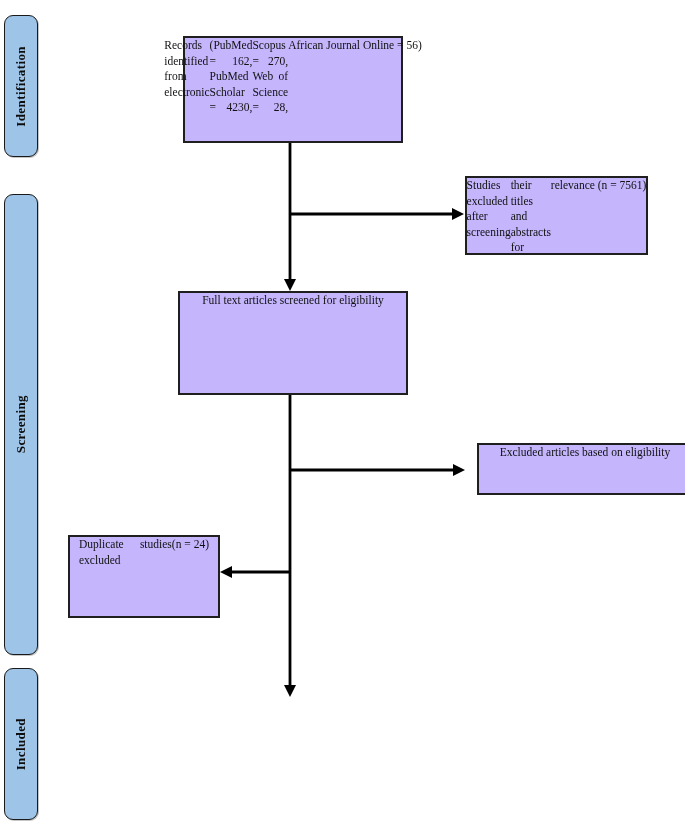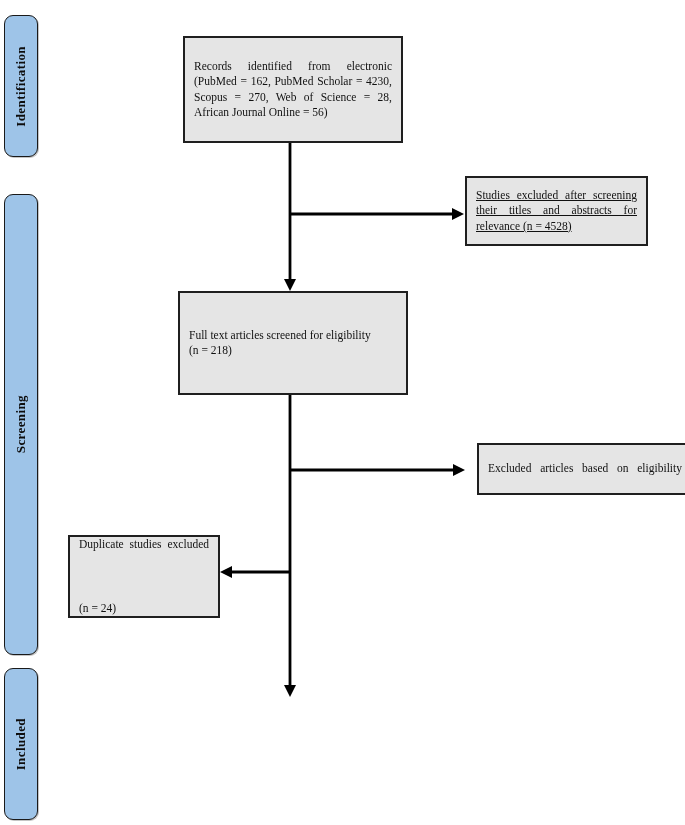--- a/index.html
+++ b/index.html
@@ -20,33 +20,33 @@
     writing-mode:vertical-rl;transform:rotate(180deg);
     font-weight:bold;font-size:13px;letter-spacing:.4px;color:#0d0d0d;
     white-space:nowrap;
   }
   #stage-identification{top:15px;height:142px;}
   #stage-screening{top:194px;height:461px;}
   #stage-included{top:668px;height:152px;}
 
   
   .fbox{
-    position:absolute;background:#e5e5e5;border:2px solid #1f1f1f;
+    position:absolute;background:#c4b5fd;border:2px solid #1f1f1f;
     box-sizing:border-box;
-    display:flex;flex-direction:column;justify-content:center;
+    display:flex;justify-content:center;
     padding:0 9px;
   }
   .ln{
     margin:0;font-size:11.5px;line-height:15.5px;white-space:nowrap;
     text-align:left;
   }
   .ln.stretch{text-align:justify;text-align-last:justify;white-space:normal;}
 
   #box-records{left:183px;top:36px;width:220px;height:107px;}
-  #box-excluded-screening{left:465px;top:176px;width:183px;height:70px;text-decoration:underline;}
+  #box-excluded-screening{left:465px;top:176px;width:183px;height:79px;}
   #box-fulltext{left:178px;top:291px;width:230px;height:104px;}
   #box-excluded-eligibility{left:477px;top:443px;width:216px;height:52px;}
   #box-duplicates{left:68px;top:535px;width:152px;height:83px;justify-content:space-between;}
   #box-included{left:194px;top:697px;width:184px;height:81px;}
 
   .connectors{position:absolute;left:0;top:0;pointer-events:none;}
   .connectors line{stroke:#000;stroke-width:2.8px;}
   .connectors polygon{fill:#000;}
 </style>
 </head>
@@ -85,26 +85,25 @@
   <div class="fbox" id="box-records">
     <p class="ln stretch">Records identified from electronic</p>
     <p class="ln stretch">(PubMed = 162, PubMed Scholar = 4230,</p>
     <p class="ln stretch">Scopus = 270, Web of Science = 28,</p>
     <p class="ln">African Journal Online = 56)</p>
   </div>
 
   <div class="fbox" id="box-excluded-screening">
     <p class="ln stretch">Studies excluded after screening</p>
     <p class="ln stretch">their titles and abstracts for</p>
-    <p class="ln">relevance (n = 4528)</p>
+    <p class="ln">relevance (n = 7561)</p>
   </div>
 
   <div class="fbox" id="box-fulltext">
     <p class="ln">Full text articles screened for eligibility</p>
-    <p class="ln">(n = 218)</p>
   </div>
 
   <div class="fbox" id="box-excluded-eligibility">
     <p class="ln stretch">Excluded articles based on eligibility</p>
   </div>
 
   <div class="fbox" id="box-duplicates">
     <p class="ln stretch">Duplicate studies excluded</p>
     <p class="ln">(n = 24)</p>
   </div>

